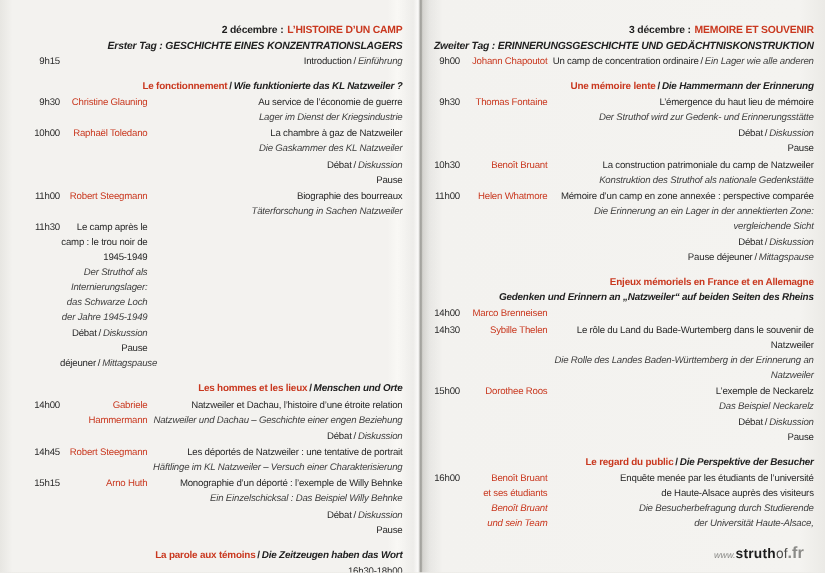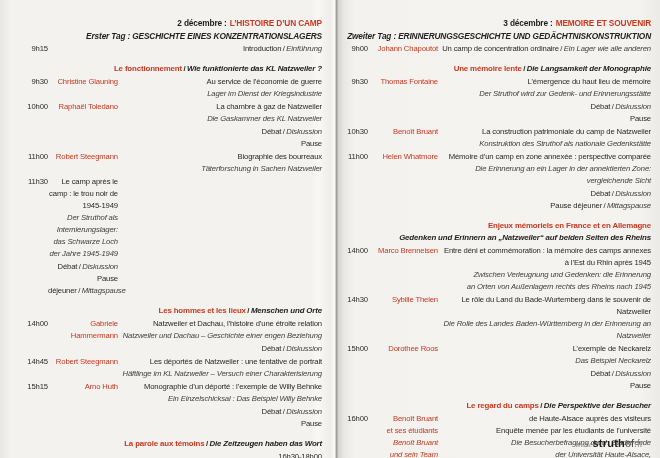--- a/index.html
+++ b/index.html
@@ -34,21 +34,21 @@
   .nm-i { color:#c9381f; font-style:italic; }
   .de { font-style:italic; color:#414141; }
   .note { margin-top:1px; }
   .span2 { grid-column:2 / 4; }
   .timespan { margin-top:1px; }
   .foot { position:absolute; left:24px; bottom:7px; font-size:6.7px; letter-spacing:0; color:#6d6d6d; }
   .logo { position:absolute; right:17px; bottom:7px; letter-spacing:0; }
   .l-www { font-size:7.2px; color:#8b8b88;font-style:italic; }
   .l-b   { font-size:11px; font-weight:700; color:#1c1c1c; letter-spacing:0.2px; }
   .l-l   { font-size:11px; color:#4c4c4a; }
-  .l-f   { font-size:10px; color:#8b8b88; }
+  .l-f   { font-size:13px; color:#8b8b88;font-weight:bold; }
 </style>
 </head>
 <body>
 
 <div id="scan">
   <div class="fold"></div>
 
   <div class="pg" id="pgL">
     <div class="hdr1">
       <span class="dt">2 décembre :</span><span class="red">L’HISTOIRE D’UN CAMP</span>
@@ -195,21 +195,21 @@
       <div class="nmc">
           <div>Johann Chapoutot</div>
         </div>
       <div>
         <span>Un camp de concentration ordinaire</span><span class="sl">/</span><span class="de">Ein Lager wie alle anderen</span>
       </div>
     </div>
 
     <div class="sec">
       <div class="sec-t">
-        <span class="red">Une mémoire lente</span><span class="sl">/</span><span class="deb">Die Langsamkeit der Monographie</span>
+        <span class="red">Une mémoire lente</span><span class="sl">/</span><span class="deb">Die Hammermann der Erinnerung</span>
       </div>
 
       <div class="e">
         <div class="t">9h30</div>
         <div class="nmc">
             <div>Thomas Fontaine</div>
           </div>
         <div>
           <div>L’émergence du haut lieu de mémoire</div>
           <div class="de">Der Struthof wird zur Gedenk- und Erinnerungsstätte</div>
@@ -253,26 +253,20 @@
       <div class="sec-t">
         <div class="red">Enjeux mémoriels en France et en Allemagne</div>
         <div class="deb">Gedenken und Erinnern an „Natzweiler“ auf beiden Seiten des Rheins</div>
       </div>
 
       <div class="e">
         <div class="t">14h00</div>
         <div class="nmc">
             <div>Marco Brenneisen</div>
           </div>
-        <div>
-          <div>Entre déni et commémoration : la mémoire des camps annexes</div>
-          <div>à l’Est du Rhin après 1945</div>
-          <div class="de">Zwischen Verleugnung und Gedenken: die Erinnerung</div>
-          <div class="de">an Orten von Außenlagern rechts des Rheins nach 1945</div>
-        </div>
       </div>
 
       <div class="e">
         <div class="t">14h30</div>
         <div class="nmc">
             <div>Sybille Thelen</div>
           </div>
         <div>
           <div>Le rôle du Land du Bade-Wurtemberg dans le souvenir de Natzweiler</div>
           <div class="de">Die Rolle des Landes Baden-Württemberg in der Erinnerung an Natzweiler</div>
@@ -290,34 +284,34 @@
           <div class="note">
             <span>Débat</span><span class="sl">/</span><span class="de">Diskussion</span>
           </div>
           <div>Pause</div>
         </div>
       </div>
     </div>
 
     <div class="sec">
       <div class="sec-t">
-        <span class="red">Le regard du camps</span><span class="sl">/</span><span class="deb">Die Perspektive der Besucher</span>
+        <span class="red">Le regard du public</span><span class="sl">/</span><span class="deb">Die Perspektive der Besucher</span>
       </div>
 
       <div class="e">
         <div class="t">16h00</div>
         <div class="nmc">
           <div>Benoît Bruant</div>
           <div>et ses étudiants</div>
           <div class="nm-i">Benoît Bruant</div>
           <div class="nm-i">und sein Team</div>
         </div>
         <div>
+          <div>Enquête menée par les étudiants de l’université</div>
           <div>de Haute-Alsace auprès des visiteurs</div>
-          <div>Enquête menée par les étudiants de l’université</div>
           <div class="de">Die Besucherbefragung durch Studierende</div>
           <div class="de">der Universität Haute-Alsace,</div>
 
         </div>
       </div>
     </div>
 
   </div>
 
   <div class="logo">

